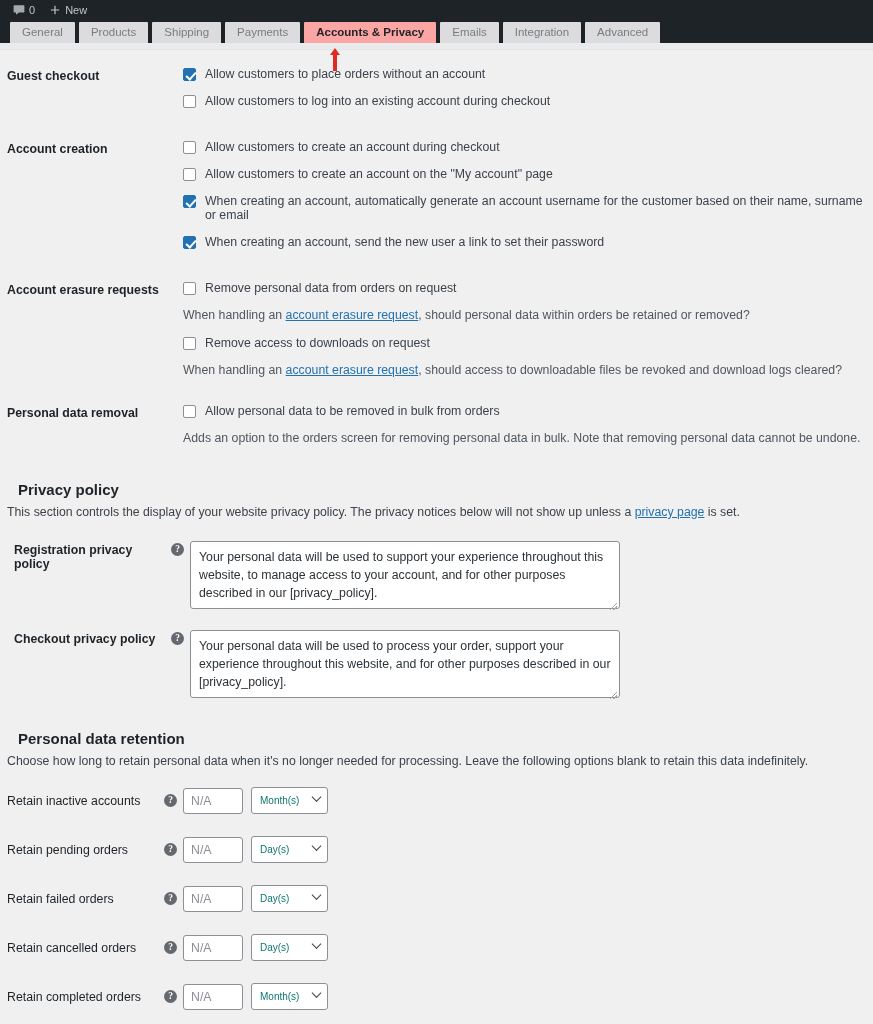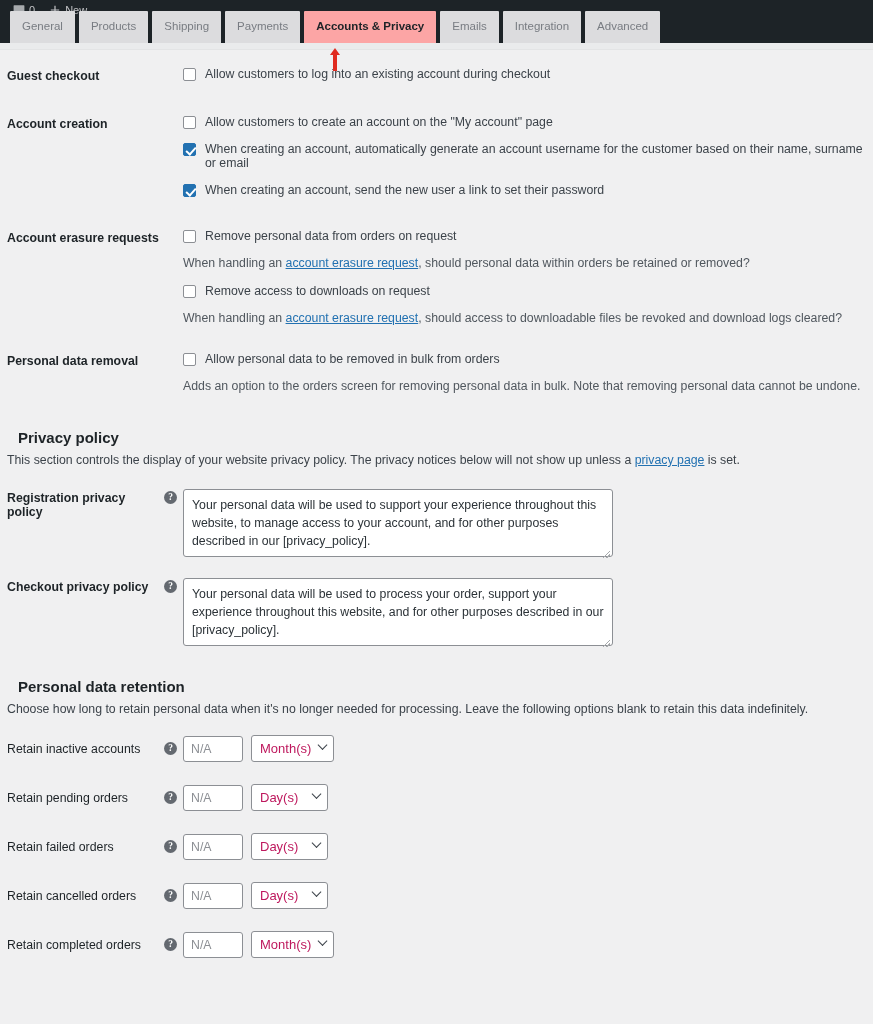--- a/index.html
+++ b/index.html
@@ -48,21 +48,21 @@
     height: 23px;
     padding-left: 10px;
     gap: 4px;
   }
   .tab {
     background: #dcdcde;
     color: #787c82;
     font-size: 11.5px;
     line-height: 1;
     padding: 6px 12px 6px;
-    height: 32px;
+    height: 21px;
     display: flex;
     align-items: center;
     border-radius: 1px 1px 0 0;
     white-space: nowrap;
     cursor: pointer;
   }
   .tab.active {
     background: #fca5a5;
     color: #1d2327;
     font-weight: bold;
@@ -174,21 +174,21 @@
   }
   p.sectiondesc {
     font-size: 12.3px;
     color: #3c434a;
     margin: 0;
     padding-left: 7px;
     line-height: 16px;
   }
 
   
-  .ta-row { display: flex; align-items: flex-start; }
+  .ta-row { display: flex; align-items: flex-start; padding-left: 7px; }
   .ta-label {
     width: 164px; flex: 0 0 164px;
     font-size: 12.3px; font-weight: bold; color: #1d2327;
     padding-left: 7px; padding-top: 2px;
   }
   .helpicon {
     width: 13px; height: 13px;
     flex: 0 0 13px;
     border-radius: 50%;
     background: #646970;
@@ -245,22 +245,22 @@
     padding: 0 7px;
   }
   .num-input::placeholder { color: #8c8f94; opacity: 1; }
   .sel {
     height: 27px;
     min-width: 77px;
     border: 1px solid #8c8f94;
     border-radius: 3px;
     background: #fff;
     font-family: "Liberation Sans", sans-serif;
-    font-size: 13px;
-    color: #be185d;
+    font-size: 10px;
+    color: #0f766e;
     padding: 0 22px 0 8px;
     margin-left: 8px;
     position: relative;
     display: inline-flex;
     align-items: center;
     cursor: pointer;
   }
   .sel .chev {
     position: absolute;
     right: 7px; top: 50%;
@@ -308,29 +308,37 @@
   <div class="red-arrow"></div>
 </div>
 <div class="tabshadow"></div>
 
 <div class="content">
 
   <div class="row" style="margin-top:17px;">
     <div class="rowlabel">Guest checkout</div>
     <div class="rowfields">
       <div class="cbline">
+        <span class="cb checked"></span>
+        <span class="cblabel">Allow customers to place orders without an account</span>
+      </div>
+      <div class="cbline">
         <span class="cb"></span>
         <span class="cblabel">Allow customers to log into an existing account during checkout</span>
       </div>
     </div>
   </div>
 
   <div class="row" style="margin-top:32px;">
     <div class="rowlabel">Account creation</div>
     <div class="rowfields">
+      <div class="cbline">
+        <span class="cb"></span>
+        <span class="cblabel">Allow customers to create an account during checkout</span>
+      </div>
       <div class="cbline">
         <span class="cb"></span>
         <span class="cblabel">Allow customers to create an account on the "My account" page</span>
       </div>
       <div class="cbline">
         <span class="cb checked"></span>
         <span class="cblabel">When creating an account, automatically generate an account username for the customer based on their name, surname or email</span>
       </div>
       <div class="cbline">
         <span class="cb checked"></span>

